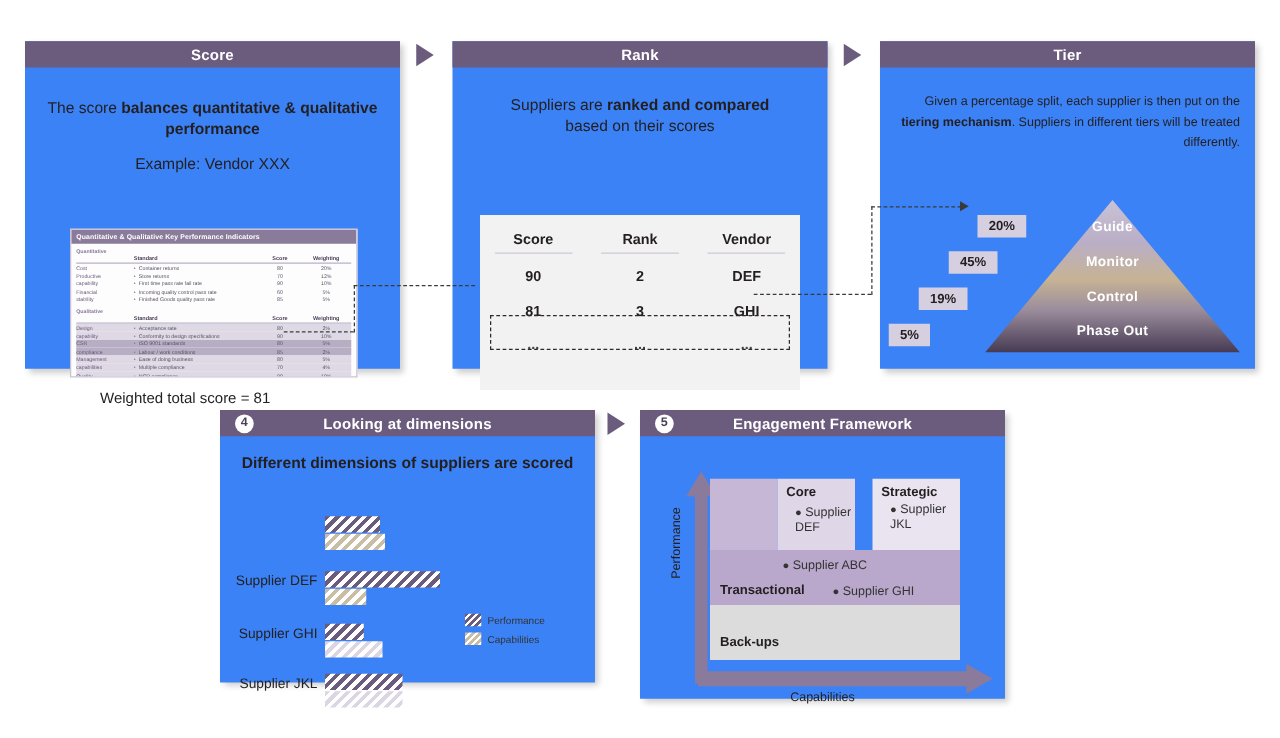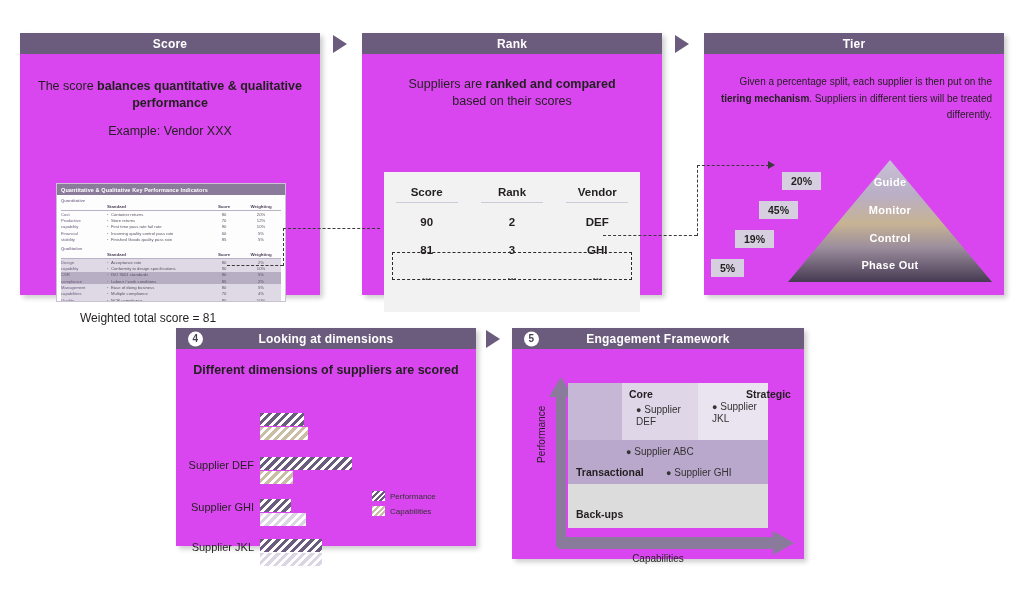--- a/index.html
+++ b/index.html
@@ -9,21 +9,21 @@
     font-family:"Liberation Sans", sans-serif;
     color:#231f20;
     overflow:hidden;
     position:relative;
   }
   .stage{position:relative;width:1024px;height:590px;}
 
   
   .panel{
     position:absolute;
-    background:#d946ef;
+    background:#3b82f6;
     box-shadow:3px 3px 5px rgba(0,0,0,.20);
   }
   .panel-head{
     height:21px;
     background:#6b5b7c;
     color:#ffffff;
     font-size:12px;
     font-weight:bold;
     display:flex;
     align-items:center;
@@ -481,30 +481,30 @@
             <span>Supplier ABC</span>
           </div>
           <div class="q-item" style="position:absolute;left:98px;top:27px;">
             <span class="q-dot">●</span>
             <span>Supplier GHI</span>
           </div>
         </div>
 
         <div class="quad" style="left:0;top:0;width:54px;height:57px;background:#c6b7d6;"></div>
 
-        <div class="quad" style="left:54px;top:0;width:76px;height:57px;background:#dfd6e8;padding-left:40px;">
+        <div class="quad" style="left:54px;top:0;width:62px;height:57px;background:#dfd6e8;padding-left:40px;">
           <div class="q-title" style="position:absolute;left:7px;top:5px;">Core</div>
           <div class="q-item" style="position:absolute;left:14px;top:21px;">
             <span class="q-dot">●</span>
             <span>Supplier DEF</span>
           </div>
         </div>
 
         <div class="quad" style="left:130px;top:0;width:70px;height:57px;background:#eae4f0;">
-          <div class="q-title" style="position:absolute;left:7px;top:5px;margin-left:41px;">Strategic</div>
+          <div class="q-title" style="position:absolute;left:7px;top:5px;">Strategic</div>
           <div class="q-item" style="position:absolute;left:14px;top:18px;">
             <span class="q-dot">●</span>
             <span>Supplier JKL</span>
           </div>
         </div>
       </div>
     </div>
   </div>
 
   <div class="conn">

